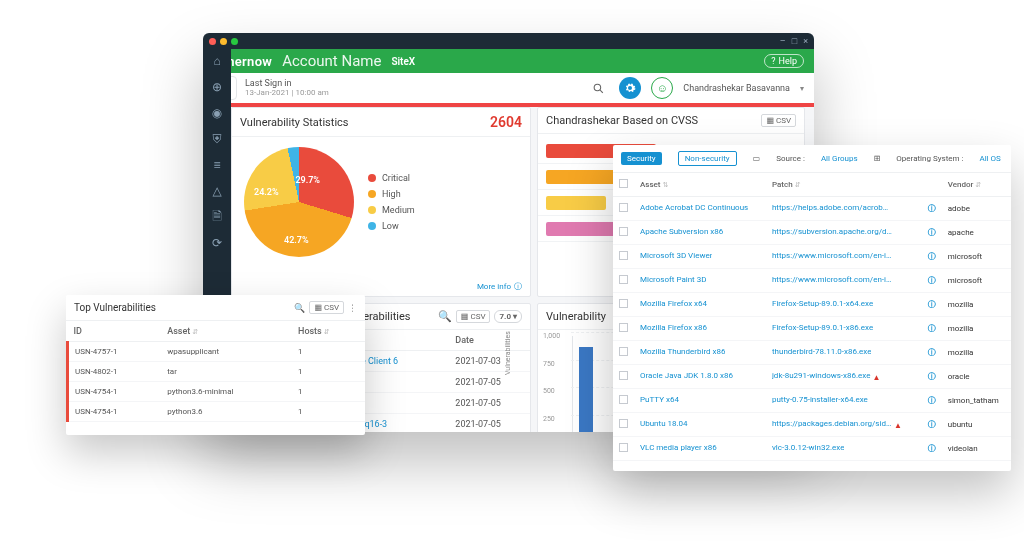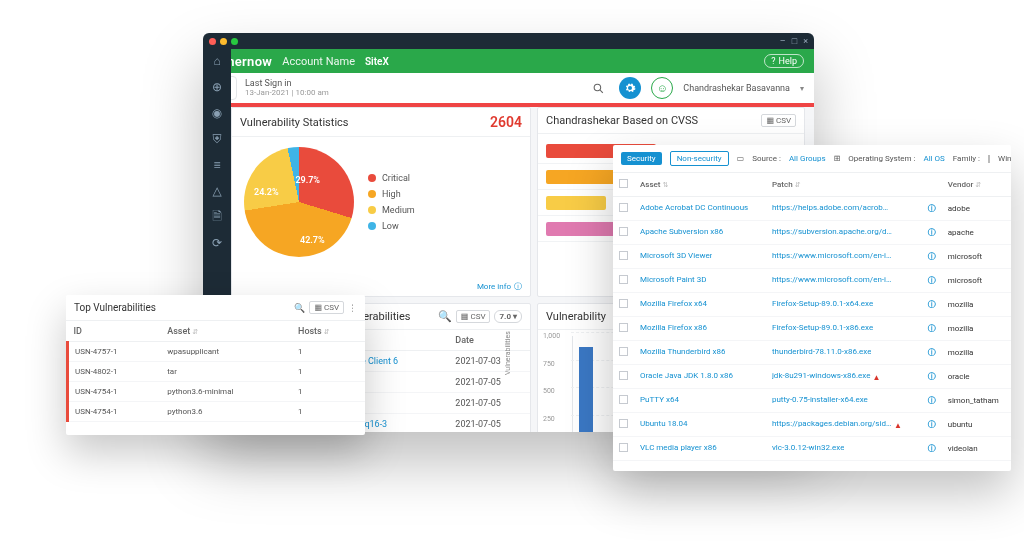--- a/index.html
+++ b/index.html
@@ -43,21 +43,21 @@
   .topbar {
     height: 24px;
     background: #2aa84a;
     display: flex;
     align-items: center;
     padding: 0 10px;
     color: #fff;
     gap: 10px;
   }
   .brand { font-weight: 600; font-size: 13px; letter-spacing: .3px; }
-  .acct-label { font-size: 11px; opacity: .9; }
+  .acct-label { font-size: 15px; opacity: .9; }
   .acct-name { font-size: 10px; font-weight: 600; }
   .topbar-right { margin-left: auto; display: flex; align-items: center; gap: 8px; font-size: 9px; }
   .help-badge { border:1px solid rgba(255,255,255,.7); border-radius: 10px; padding:1px 6px; display:flex; align-items:center; gap:3px;}
 
   .userbar {
     height: 34px;
     background: #fff;
     display: flex;
     align-items: center;
     padding: 0 10px;
@@ -161,21 +161,21 @@
   .tv-link { color:#1591d1; font-size:8px;}
   .tv-cell { font-size:8px; color:#555;}
 
   
   .card-patch {
     position:absolute; left:613px; top:145px; width:398px; height:326px;
     background:#fff; border-radius:2px; box-shadow:0 22px 48px rgba(0,0,0,.24);
     display:flex; flex-direction:column; overflow:hidden;
   }
   .patch-filters {
-    display:flex; align-items:center; gap:8px; padding:6px 8px; font-size:8px; color:#555;
+    display:flex; align-items:center; gap:16px; padding:6px 8px; font-size:8px; color:#555;
     border-bottom:1px solid #eef0f2; flex-wrap:nowrap; white-space:nowrap;
   }
   .pill { padding:2px 6px; border-radius:2px; font-size:8px;}
   .pill-sec { background:#1591d1; color:#fff;}
   .pill-nonsec { border:1px solid #1591d1; color:#1591d1;}
   .flt-val { color:#1591d1;}
   .fam-box { width:8px; height:8px; border:1px solid #bbb; display:inline-block; vertical-align:middle;}
 
   .patch-tbl { width:100%; border-collapse:collapse; font-size:8px;}
   .patch-tbl th { text-align:left; font-weight:500; color:#666; padding:6px 6px; border-bottom:1px solid #eef0f2;}
@@ -256,21 +256,21 @@
   <div class="dash">
 
     <div class="panel p-stats">
       <div class="panel-hd">
         <span>Vulnerability Statistics</span>
         <span class="stats-count">2604</span>
       </div>
       <div class="pie-wrap">
         <div class="pie">
           <span class="pie-lbl" style="top:28px; right:34px;">29.7%</span>
-          <span class="pie-lbl" style="bottom:12px; left:56px;">42.7%</span>
+          <span class="pie-lbl" style="bottom:12px; left:40px;">42.7%</span>
           <span class="pie-lbl" style="top:40px; left:10px;">24.2%</span>
         </div>
         <div class="legend">
           <div>
               <span class="dot d-crit"></span>
               <span>Critical</span>
             </div>
           <div>
               <span class="dot d-high"></span>
               <span>High</span>

